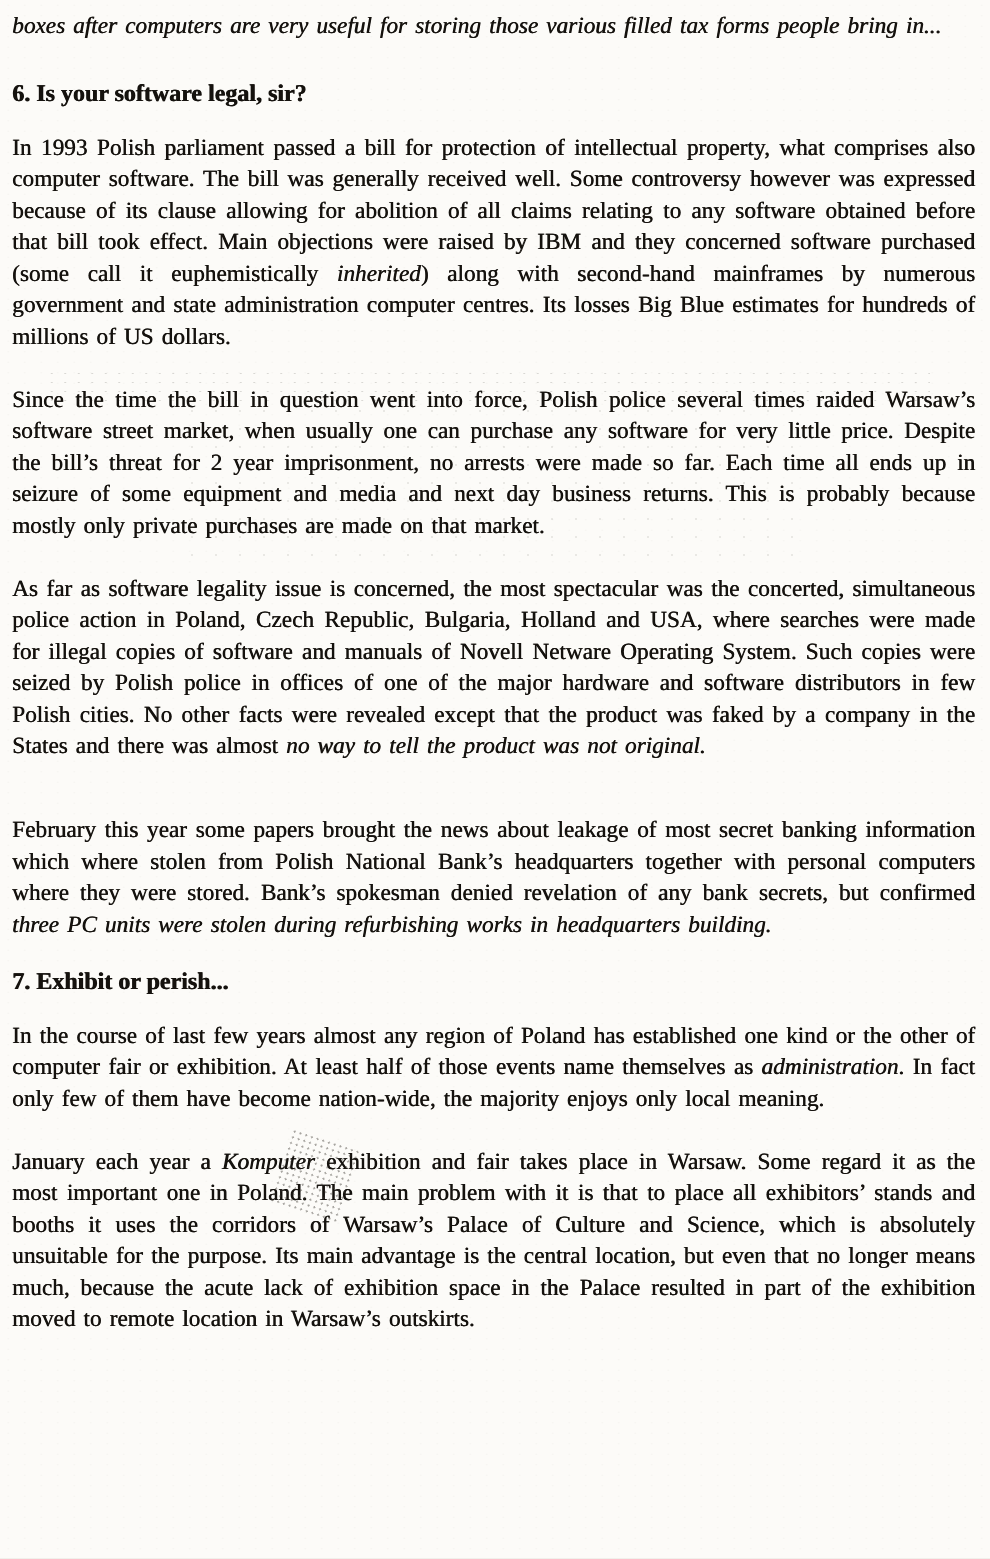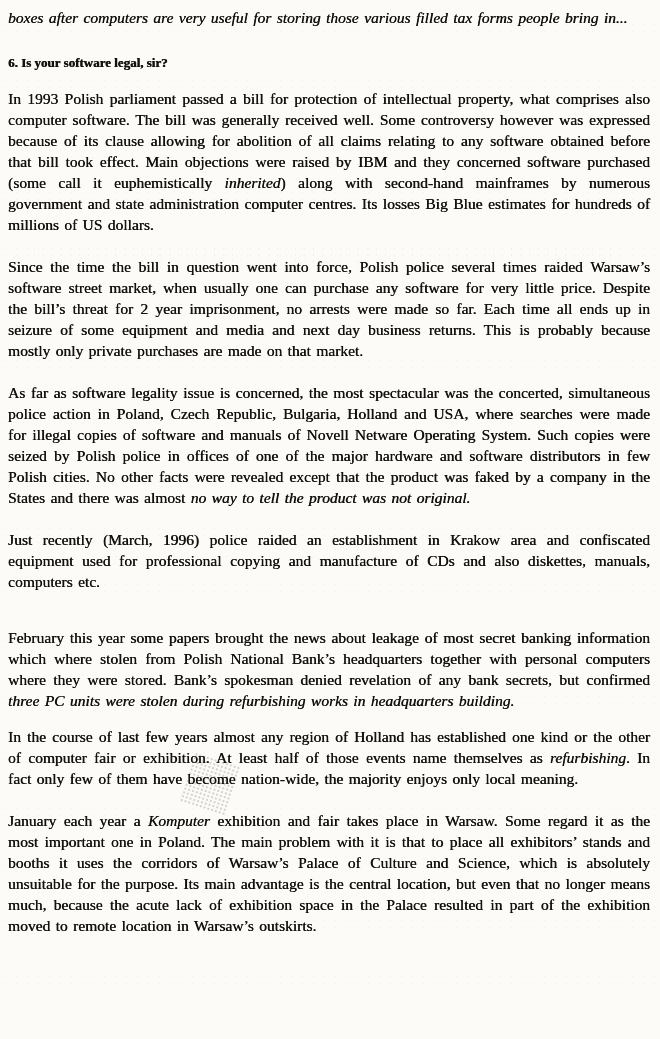--- a/index.html
+++ b/index.html
@@ -37,21 +37,21 @@
     
     text-shadow: 0.35px 0 0 currentColor;
     word-spacing: 1.5px;
   }
   .para.intro {
     margin-top: 2px;
     text-align: left;
   }
   .heading {
     margin: 0;
-    font-size: 13px;
+    font-size: 16px;
     font-weight: bold;
     line-height: 20px;
     text-shadow: 0.45px 0 0 currentColor;
   }
   .heading.h6 { margin-top: 25px; }
   .heading.h7 { margin-top: 18px; }
   .para.after-heading { margin-top: 15px; }
   .para.m19 { margin-top: 35px; }
   .para.m18 { }
   .italic { font-style: italic; }
@@ -85,26 +85,26 @@
   <p class="para intro"><span class="italic">boxes after computers are very useful for storing those various filled tax forms people bring in...</span></p>
 
   <h2 class="heading h6">6. Is your software legal, sir?</h2>
 
   <p class="para after-heading"><span>In 1993 Polish parliament passed a bill for protection of intellectual property, what comprises also computer software. The bill was generally received well. Some controversy however was expressed because of its clause allowing for abolition of all claims relating to any software obtained before that bill took effect. Main objections were raised by IBM and they concerned software purchased (some call it euphemistically </span><span class="italic">inherited</span><span>) along with second-hand mainframes by numerous government and state administration computer centres. Its losses Big Blue estimates for hundreds of millions of US dollars.</span></p>
 
   <p class="para"><span>Since the time the bill in question went into force, Polish police several times raided Warsaw’s software street market, when usually one can purchase any software for very little price. Despite the bill’s threat for 2 year imprisonment, no arrests were made so far. Each time all ends up in seizure of some equipment and media and next day business returns. This is probably because mostly only private purchases are made on that market.</span></p>
 
   <p class="para"><span>As far as software legality issue is concerned, the most spectacular was the concerted, simultaneous police action in Poland, Czech Republic, Bulgaria, Holland and USA, where searches were made for illegal copies of software and manuals of Novell Netware Operating System. Such copies were seized by Polish police in offices of one of the major hardware and software distributors in few Polish cities. No other facts were revealed except that the product was faked by a company in the States and there was almost </span><span class="italic">no way to tell the product was not original.</span></p>
 
-  <p class="para"><span>Just recently (March, 1996) police raided an establishment in Krakow area and confiscated equipment used for professional copying and manufacture of CDs and also diskettes, manuals, computers etc.</span></p>
 
   <p class="para m19"><span>February this year some papers brought the news about leakage of most secret banking information which where stolen from Polish National Bank’s headquarters together with personal computers where they were stored. Bank’s spokesman denied revelation of any bank secrets, but confirmed </span><span class="italic">three PC units were stolen during refurbishing works in headquarters building.</span></p>
 
+  <h2 class="heading h7">7. Exhibit or perish...</h2>
 
-  <p class="para after-heading"><span>In the course of last few years almost any region of Holland has established one kind or the other of computer fair or exhibition. At least half of those events name themselves as </span><span class="italic">refurbishing</span><span>. In fact only few of them have become nation-wide, the majority enjoys only local meaning.</span></p>
+  <p class="para after-heading"><span>In the course of last few years almost any region of Poland has established one kind or the other of computer fair or exhibition. At least half of those events name themselves as </span><span class="italic">administration</span><span>. In fact only few of them have become nation-wide, the majority enjoys only local meaning.</span></p>
 
   <p class="para m18"><span>January each year a </span><span class="italic">Komputer</span><span> exhibition and fair takes place in Warsaw. Some regard it as the most important one in Poland. The main problem with it is that to place all exhibitors’ stands and booths it uses the corridors of Warsaw’s Palace of Culture and Science, which is absolutely unsuitable for the purpose. Its main advantage is the central location, but even that no longer means much, because the acute lack of exhibition space in the Palace resulted in part of the exhibition moved to remote location in Warsaw’s outskirts.</span></p>
 
   <div class="smudge smudge-1"></div>
   <div class="smudge smudge-2"></div>
   <div class="smudge smudge-3"></div>
 
 </div>
 
 </body></html>

